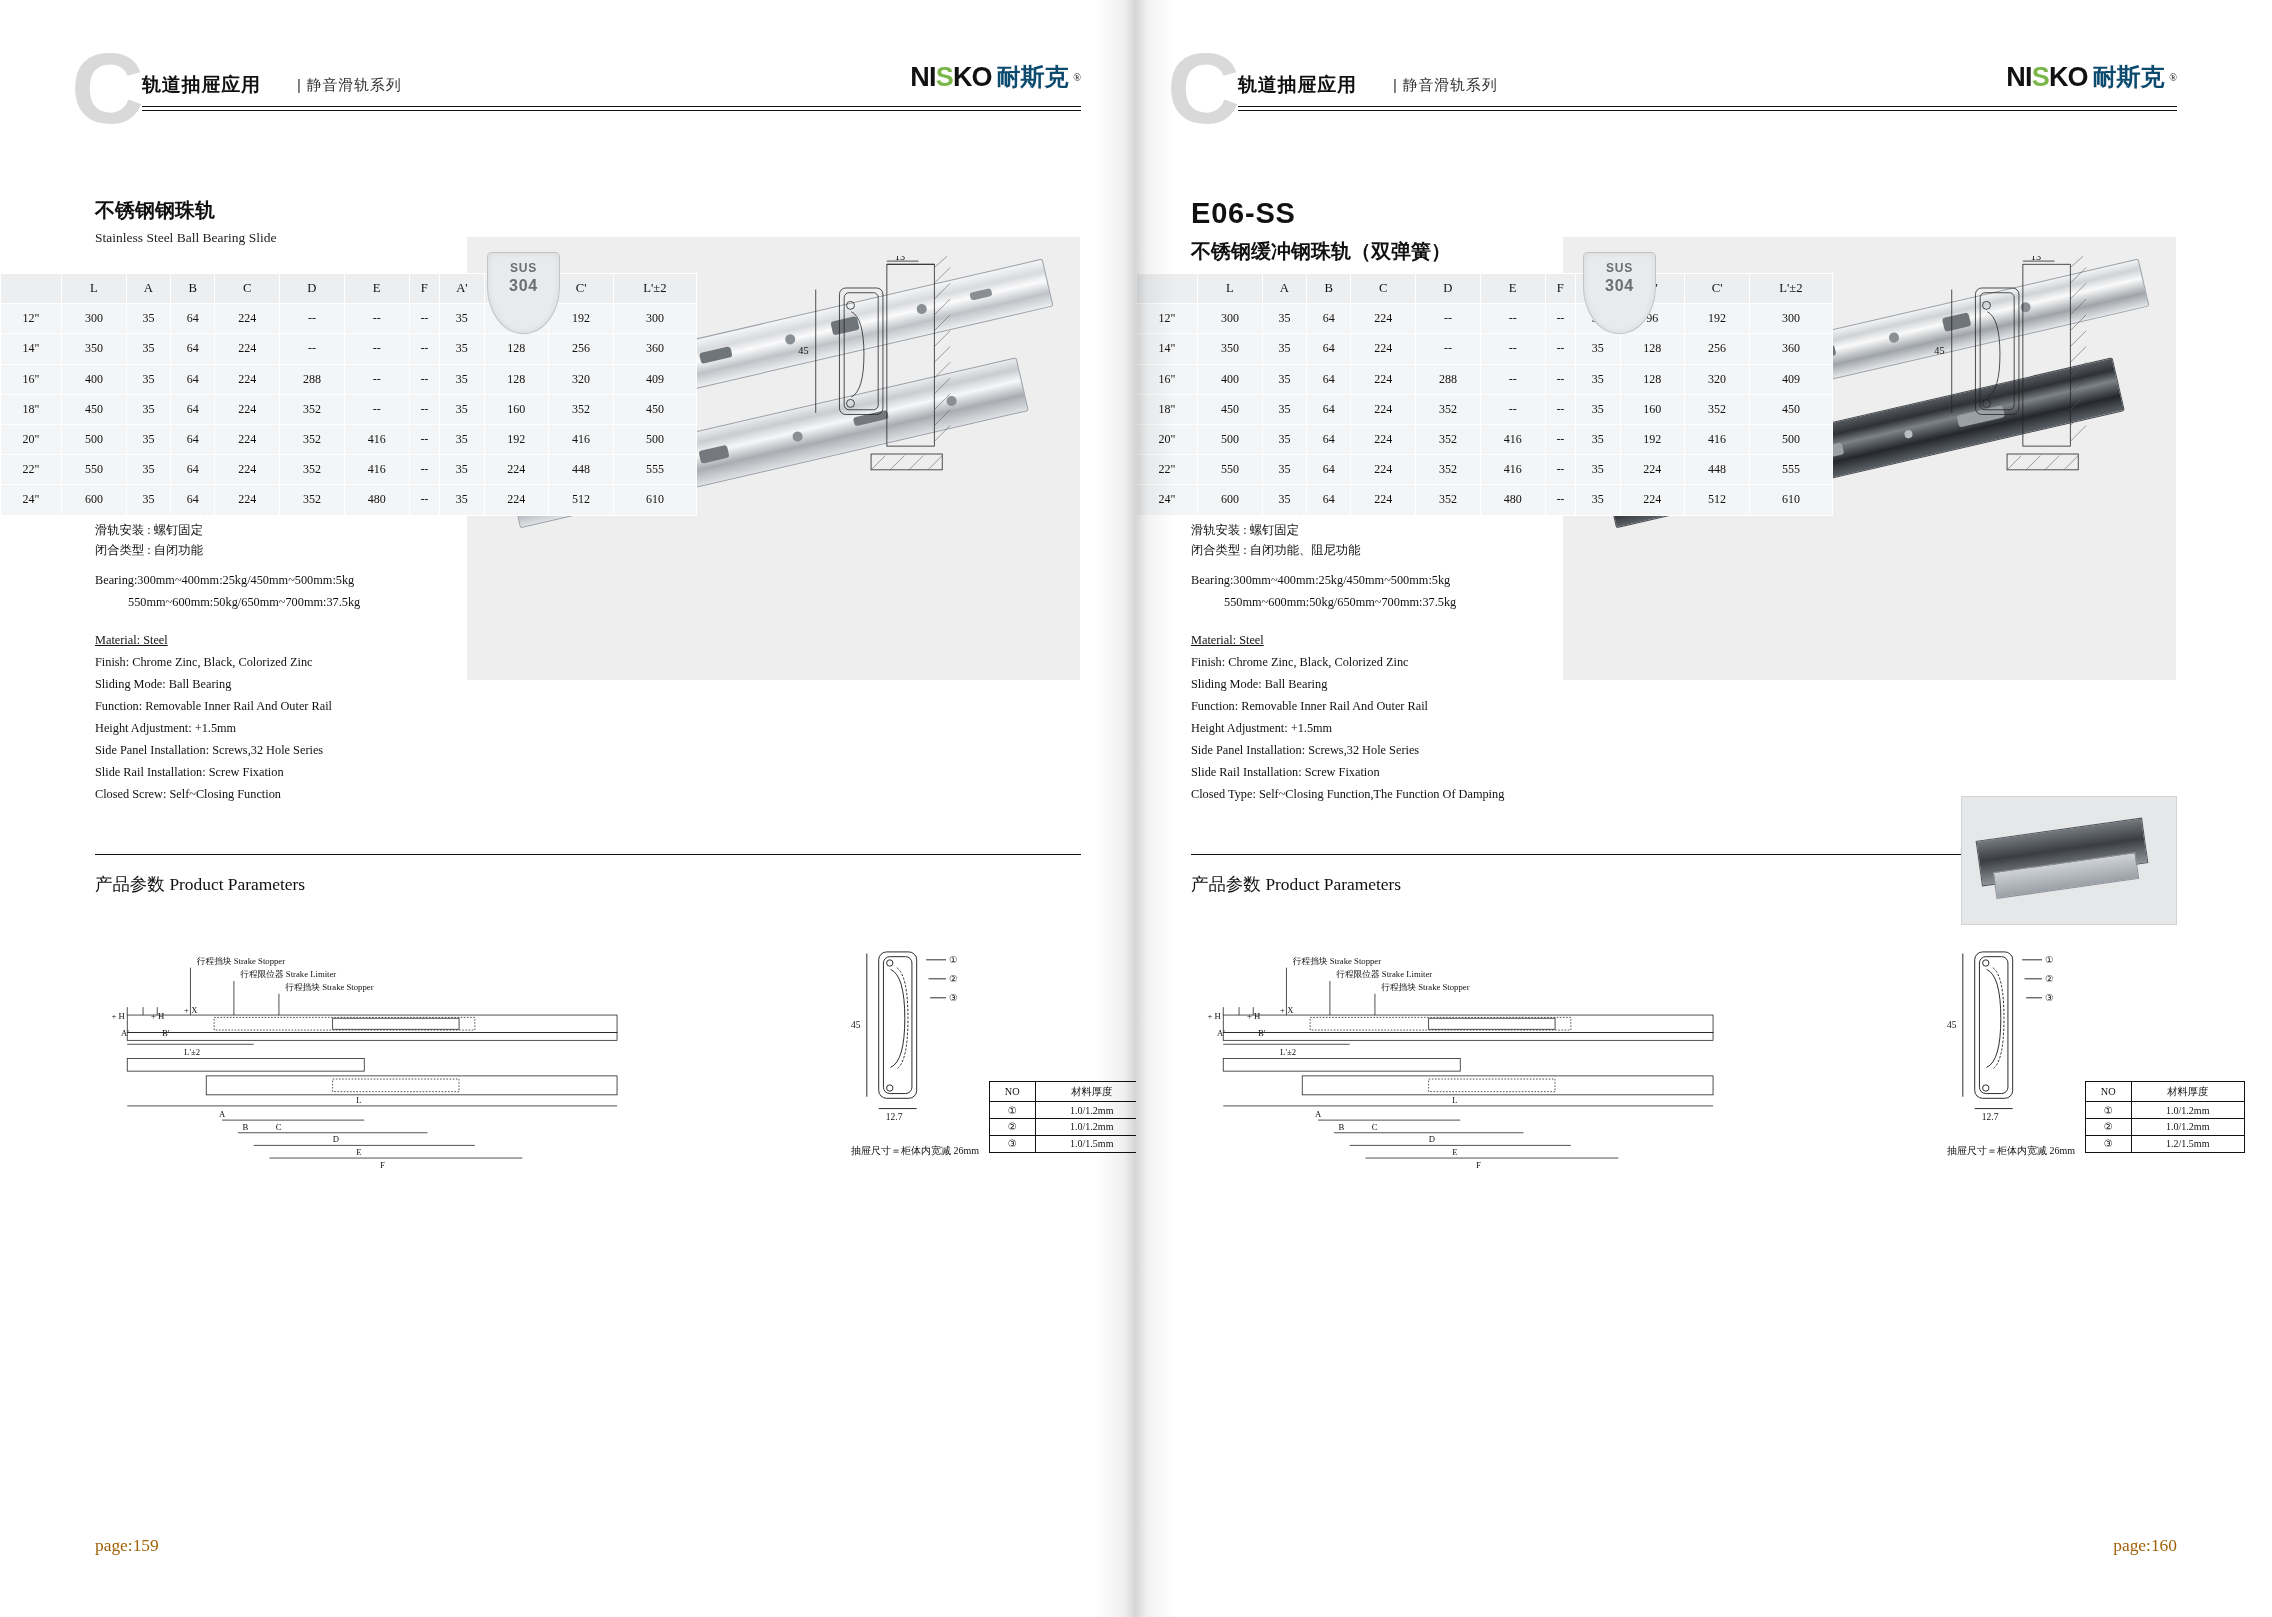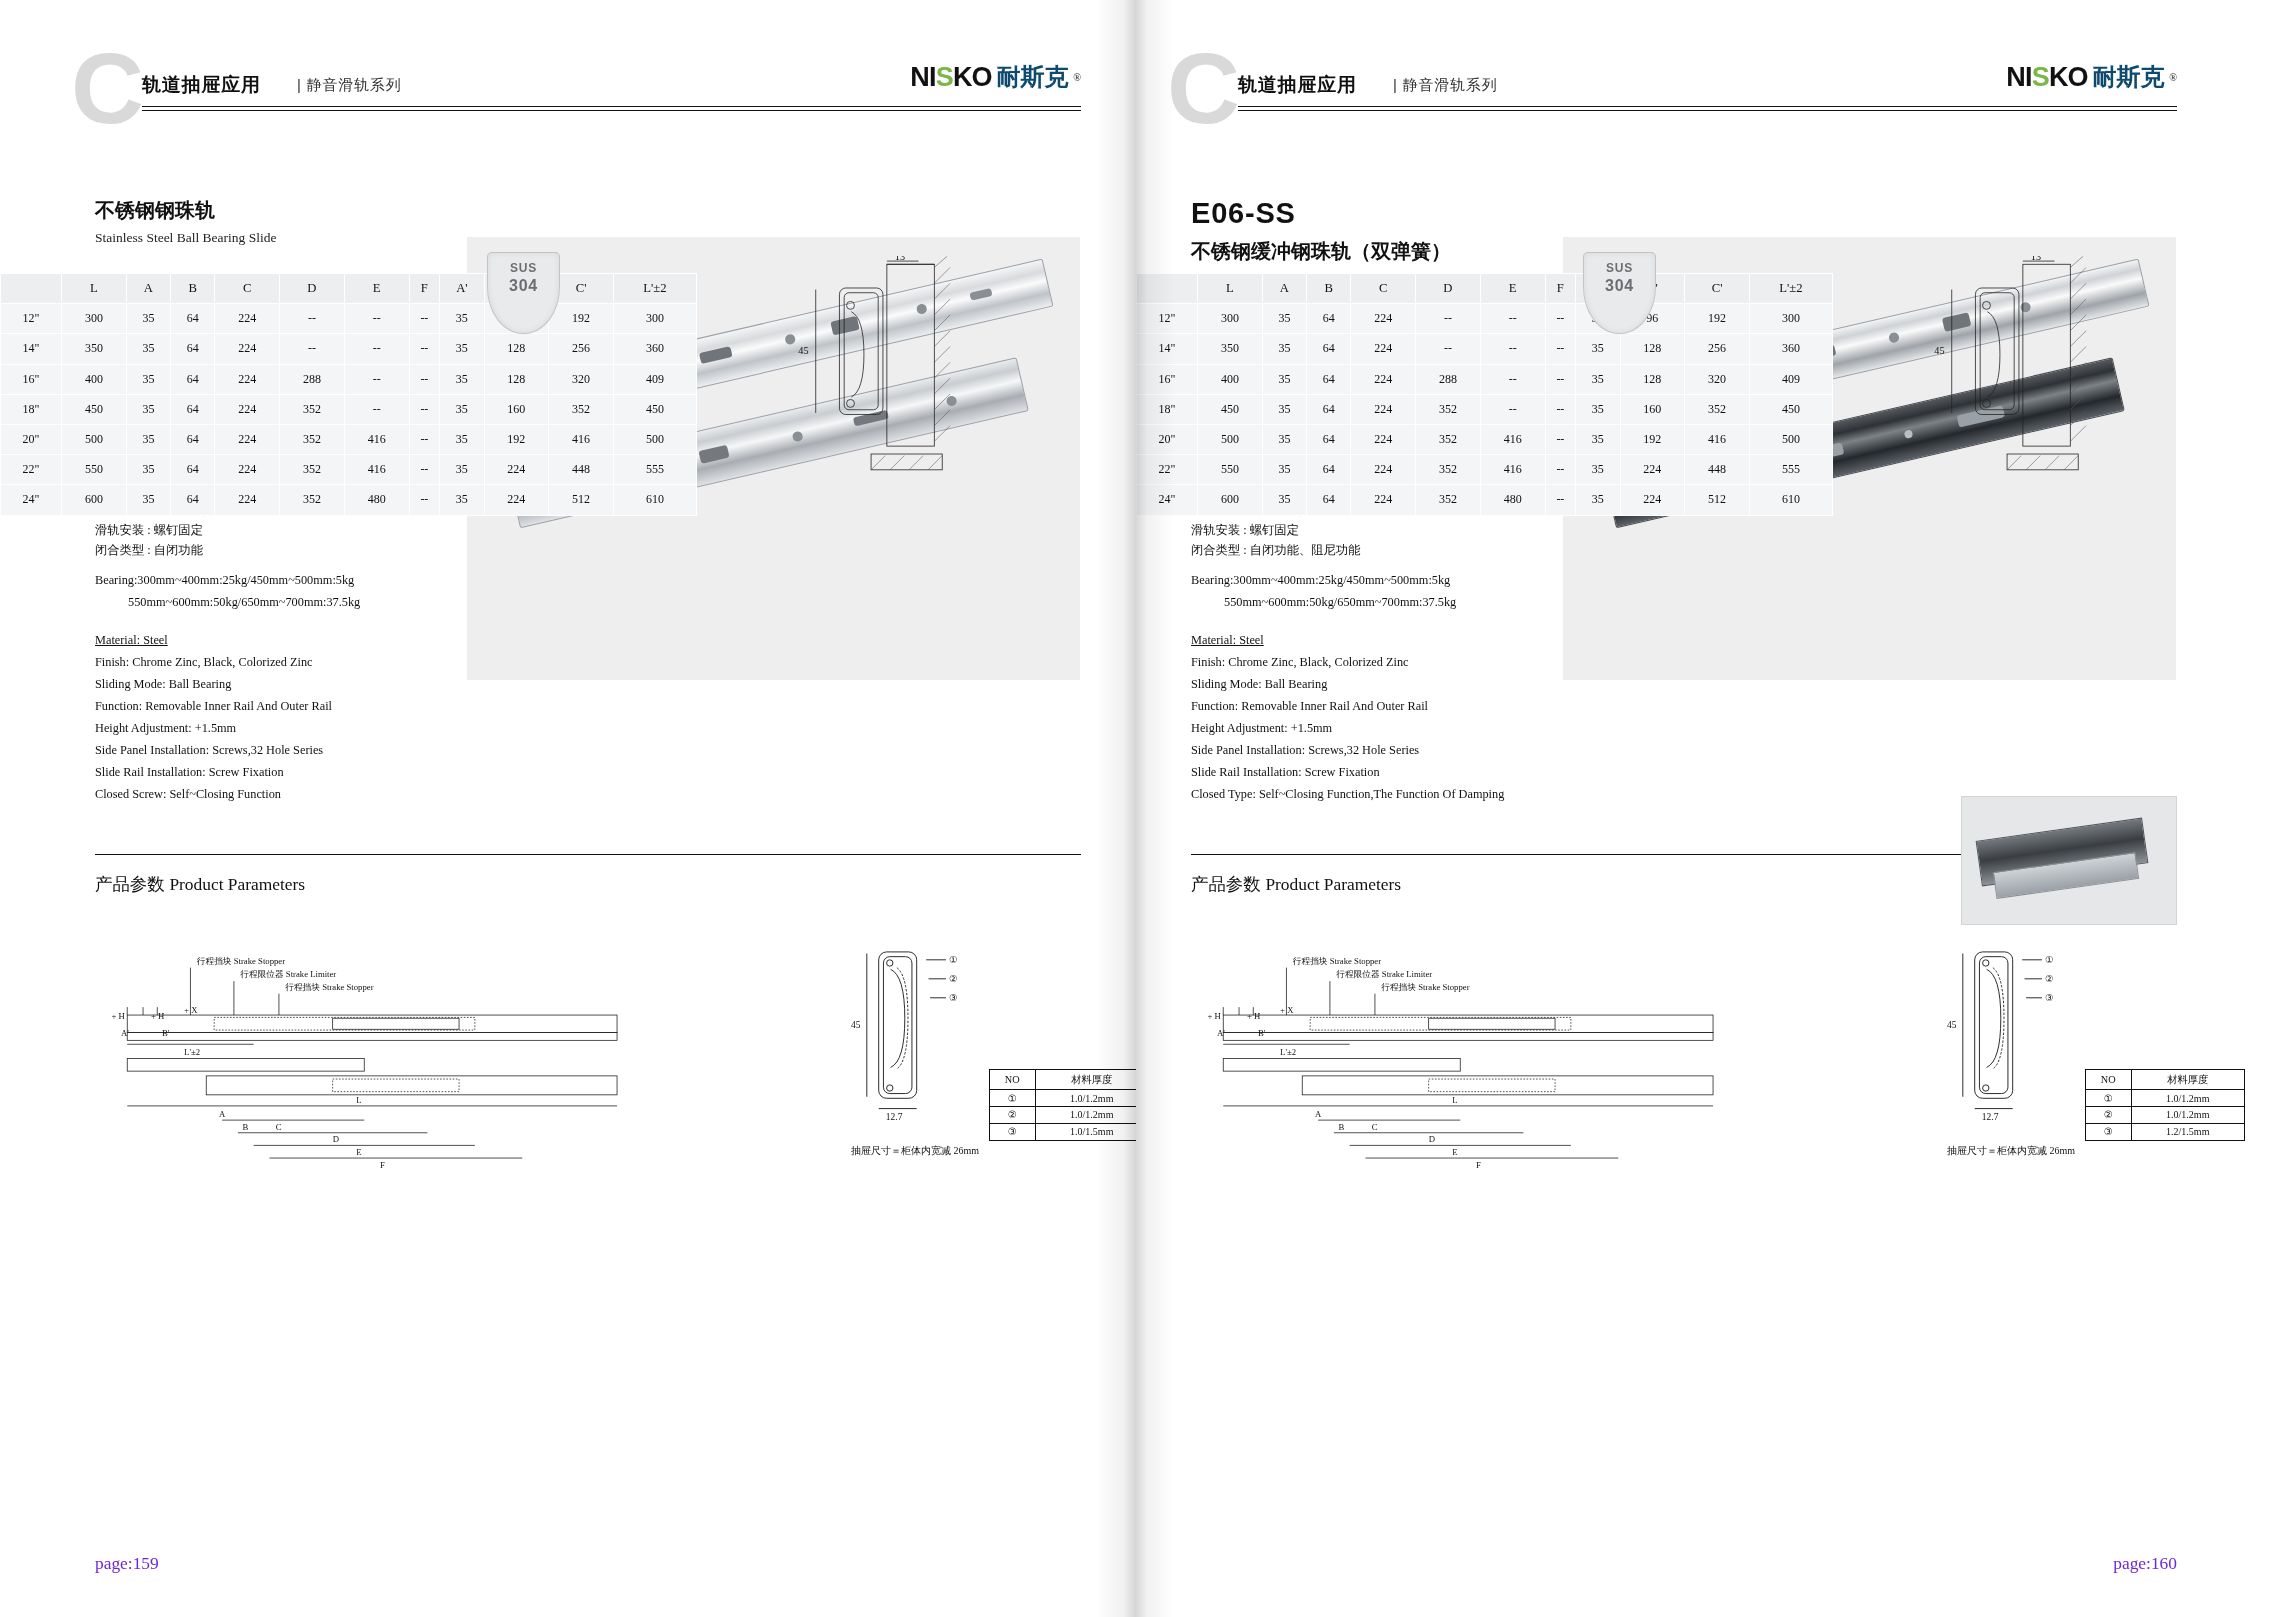--- a/index.html
+++ b/index.html
@@ -115,21 +115,21 @@
   .param-title{margin-top:17.4px;font-size:17.4px;font-family:"Liberation Sans",sans-serif;color:#111;}
   .param-title .en{font-family:"Liberation Serif",serif;}
   
   .draw{position:relative;margin-top:44px;height:261px;}
   .tech{
     position:absolute;left:0;top:0;width:736px;height:237px;
   }
   .tech svg{display:block;}
   .sect{position:absolute;left:756px;top:4px;width:182px;height:182px;}
   .matTbl{
-    position:absolute;left:894px;top:129px;width:160px;
+    position:absolute;left:894px;top:141px;width:160px;
     border-collapse:collapse;font-size:10px;
   }
   .matTbl th,.matTbl td{border:0.8px solid #111;text-align:center;padding:2.4px 1.6px;font-weight:normal;}
   .matTbl th{font-size:10.3px;}
   .note{position:absolute;left:756px;top:204px;font-size:10px;color:#111;}
   
   .dtWrap{position:absolute;left:0;top:273px;width:697px;}
   table.dt{border-collapse:collapse;width:697px;font-size:12px;}
   table.dt th{
     background:#eceef0;border:0.8px solid #ffffff;
@@ -137,21 +137,21 @@
   }
   table.dt td{
     background:#f4f5f6;border:0.8px solid #ffffff;
     padding:7.1px 0;text-align:center;
   }
   table.dt tr td:first-child{}
   
   .mount{position:absolute;left:792px;top:256px;width:253px;height:230px;}
   
   .pagenum{
-    position:absolute;bottom:44px;font-size:17.4px;font-family:"Liberation Serif",serif;color:#6d28d9;
+    position:absolute;bottom:62px;font-size:17.4px;font-family:"Liberation Serif",serif;color:#a16207;
   }
   .page.left .pagenum{left:95px;}
   .page.right .pagenum{right:95px;}
 </style>
 </head>
 <body>
 
 <div class="spread">
 
   <div class="page left">

